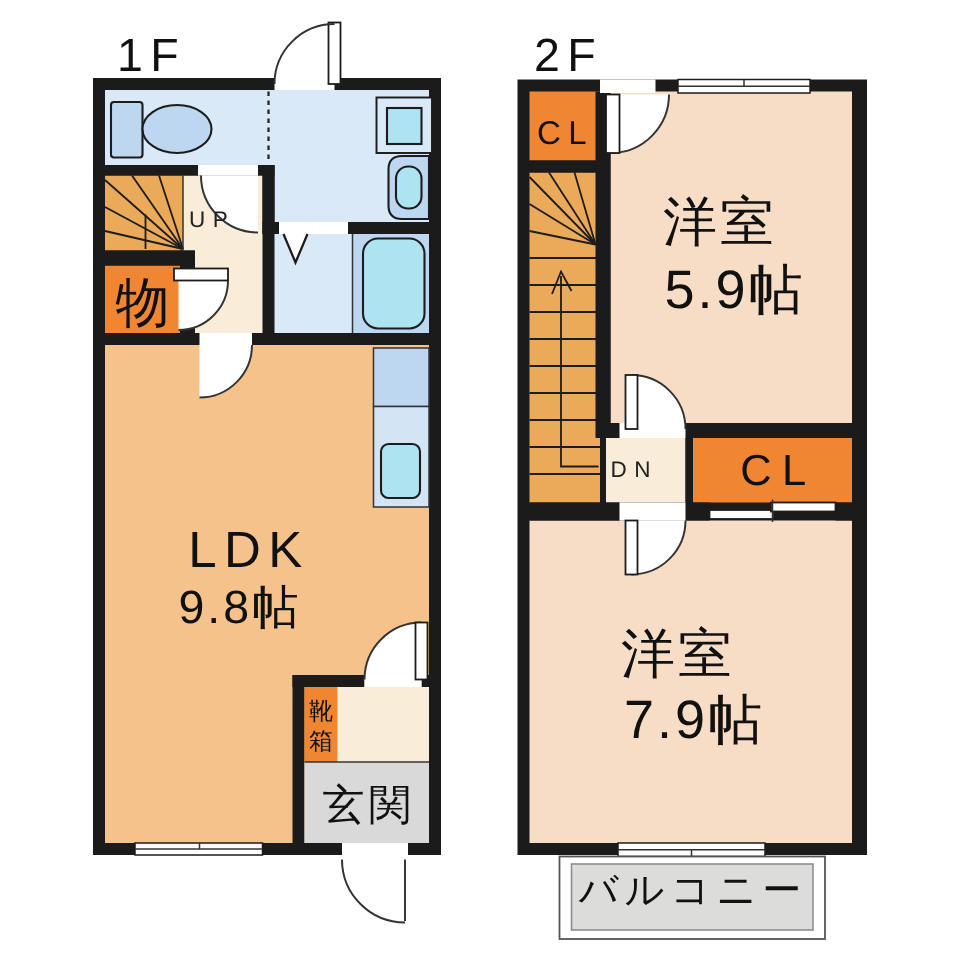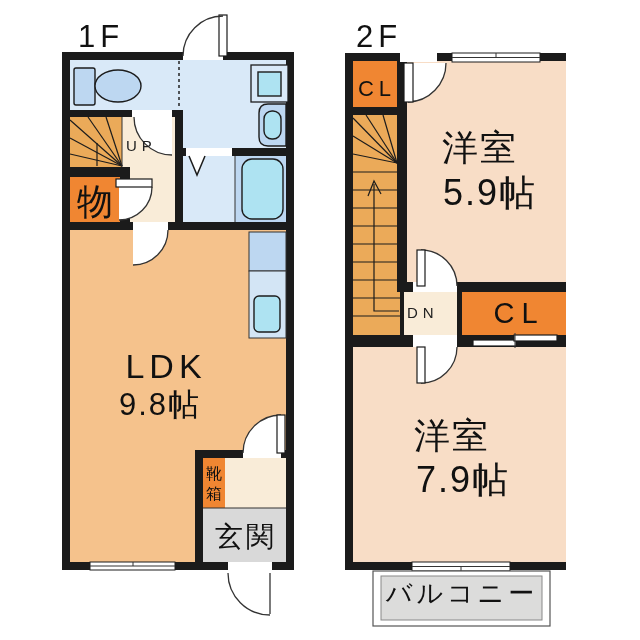--- a/index.html
+++ b/index.html
@@ -1,16 +1,16 @@
 <!DOCTYPE html>
 <html style="--wall: #1b1b1b; --orange: #f08632; --tan: #ebaa59; --cream: #f9ecd8; --peach: #f5c28c; --pink: #f8ddc6; --pale_blue: #d9e9f8; --mid_blue: #bdd7f1; --cyan: #aee3f2; --kitchen_blue: #d3e5f5; --gray: #d9d9d9; --balcony_gray: #dcdcdb;"><head>
 <meta charset="utf-8">
 <style>
   html,body{margin:0;padding:0;background:#ffffff;}
-  .canvas{position:relative;width:566px;height:640px;background:#fff;overflow:hidden;}
+  .canvas{position:relative;width:640px;height:640px;background:#fff;overflow:hidden;}
   svg{font-family:"Liberation Sans",sans-serif;}
   svg text{fill:#111;}
   .wall{fill:var(--wall);}
   .room-pale{fill:var(--pale_blue);}
   .room-mid{fill:var(--mid_blue);}
   .room-cream{fill:var(--cream);}
   .room-tan{fill:var(--tan);}
   .room-orange{fill:var(--orange);}
   .room-peach{fill:var(--peach);}
   .room-pink{fill:var(--pink);}

